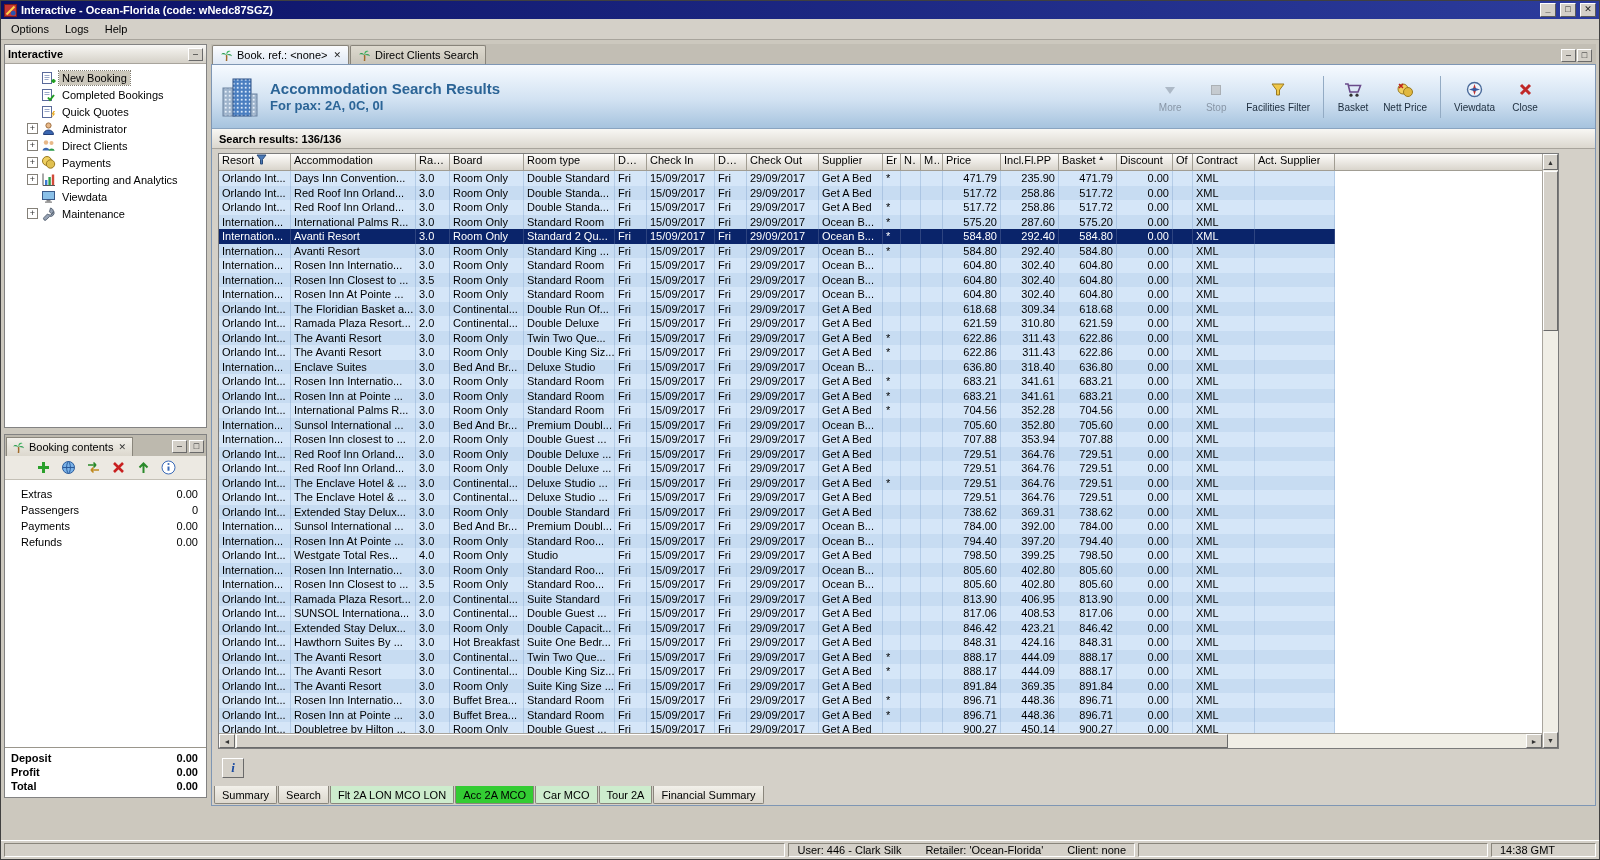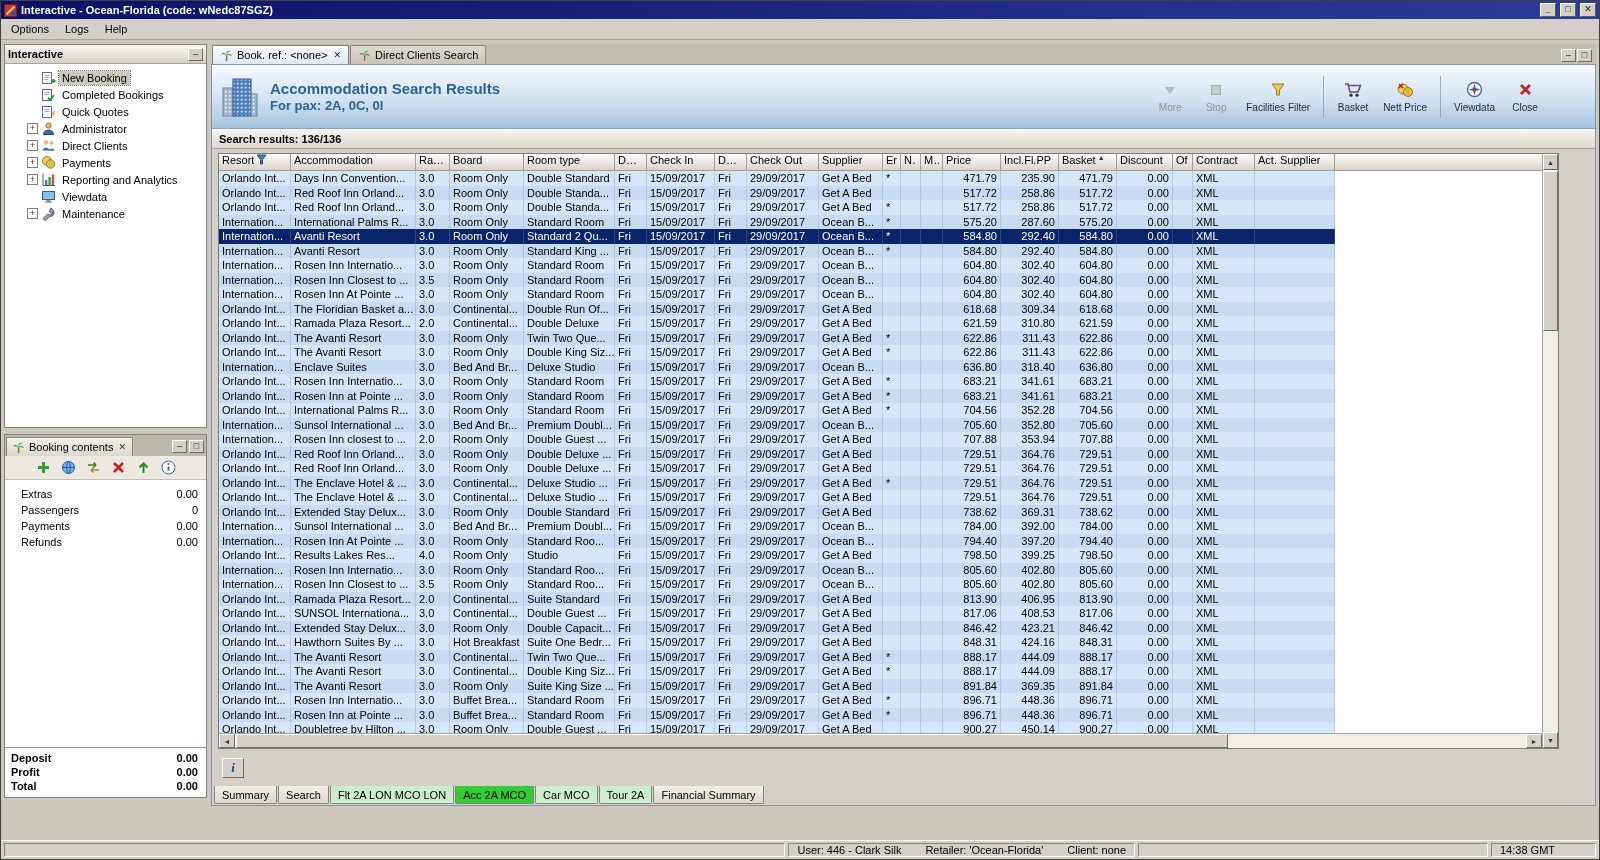--- a/index.html
+++ b/index.html
@@ -1135,21 +1135,21 @@
                     <div class="tcell right" style="width: 58px;">397.20</div>
                     <div class="tcell right" style="width: 58px;">794.40</div>
                     <div class="tcell right" style="width: 56px;">0.00</div>
                     <div class="tcell" style="width: 20px;"></div>
                     <div class="tcell" style="width: 62px;">XML</div>
                     <div class="tcell" style="width: 80px;"></div>
                     <div class="tfiller"></div>
                   </div>
                   <div class="trow odd">
                     <div class="tcell" style="width: 72px;">Orlando Int...</div>
-                    <div class="tcell" style="width: 125px;">Results Lakes Res...</div>
+                    <div class="tcell" style="width: 125px;">Westgate Total Res...</div>
                     <div class="tcell" style="width: 34px;">4.0</div>
                     <div class="tcell" style="width: 74px;">Room Only</div>
                     <div class="tcell" style="width: 91px;">Studio</div>
                     <div class="tcell" style="width: 32px;">Fri</div>
                     <div class="tcell" style="width: 68px;">15/09/2017</div>
                     <div class="tcell" style="width: 32px;">Fri</div>
                     <div class="tcell" style="width: 72px;">29/09/2017</div>
                     <div class="tcell" style="width: 64px;">Get A Bed</div>
                     <div class="tcell" style="width: 18px;"></div>
                     <div class="tcell" style="width: 20px;"></div>

